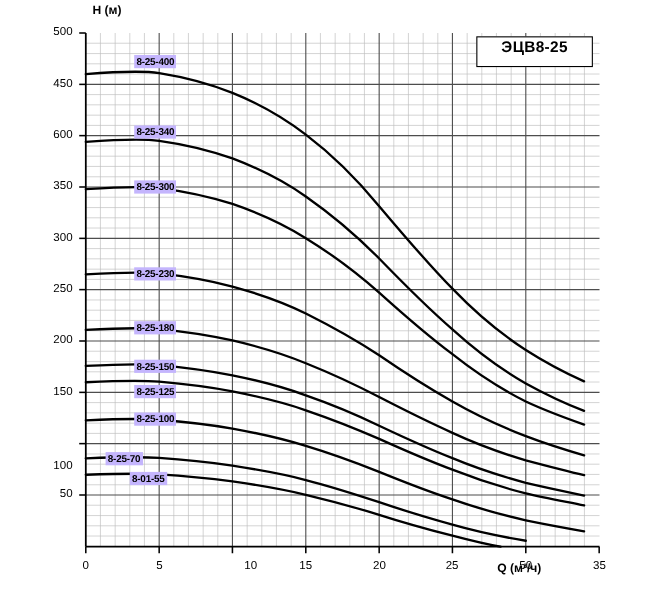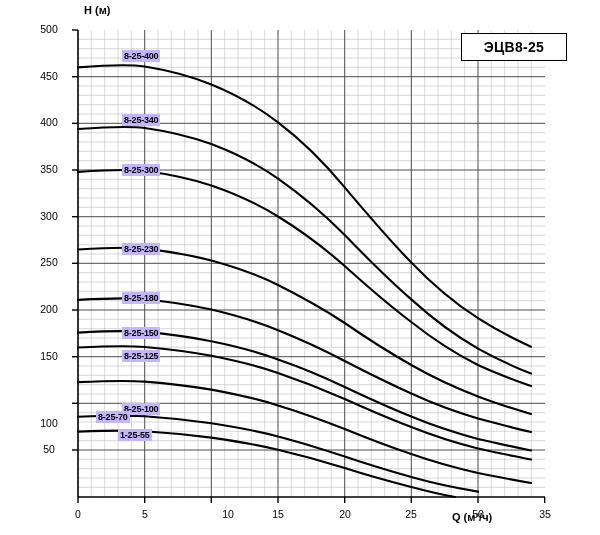--- a/index.html
+++ b/index.html
@@ -19,40 +19,40 @@
     white-space:nowrap;
   }
   #y-axis-title{left:84px;top:4px;}
   #x-axis-title{left:452px;top:511px;}
   .tick-label{
     position:absolute;
     font-size:10.5px;
     color:#000;
     white-space:nowrap;
   }
-  .y-tick{text-align:center;width:34px;}
+  .y-tick{text-align:right;width:34px;}
   .x-tick{text-align:center;width:24px;}
   .series-label{
     position:absolute;
     font-size:9px;
     font-weight:bold;
     color:#000;
     background:#c4b5fd;
     padding:1px 2px 1px 2px;
     white-space:nowrap;
     line-height:10px;
     letter-spacing:-0.2px;
   }
   #chart-title-box{
     position:absolute;
     left:433px;top:33px;
     width:104px;height:26px;
     border:1.6px solid #000;
     background:#fff;
-    display:flex;align-items:center;justify-content:center;margin-left:28px;
+    display:flex;justify-content:center;
   }
   #chart-title-box span{
     font-size:14px;font-weight:bold;color:#000;letter-spacing:0.3px;
   }
   svg{position:absolute;left:0;top:0;}
 </style>
 </head>
 <body>
 
 <div id="chart-root">
@@ -190,21 +190,21 @@
       <path d="M 78 416.7 C 110 415.5, 132 415.4, 144.7 416.3 C 170 418.0, 190 420.2, 211.3 423.3 C 235 427, 258 431, 278 436.4 C 300 442, 322 449, 344.7 456.5 C 368 464.5, 390 471, 411.3 477.0 C 434 483.5, 456 488, 478 491.6"></path>
       <path d="M 78 431.6 C 110 430.5, 132 430.4, 144.7 431.2 C 170 432.8, 190 434.8, 211.3 437.6 C 235 441, 258 445, 278 449.8 C 300 455, 322 461, 344.7 468.0 C 368 475.5, 390 481.5, 411.3 487.0 C 434 493, 446 495.5, 455 497"></path>
     </g>
   </svg>
 
   <div class="axis-title" id="y-axis-title">H (м)</div>
   <div class="axis-title" id="x-axis-title">Q (м³/ч)</div>
 
   <div class="tick-label y-tick" style="left:32px;top:23px;">500</div>
   <div class="tick-label y-tick" style="left:32px;top:70px;">450</div>
-  <div class="tick-label y-tick" style="left:32px;top:116px;">400</div>
+  <div class="tick-label y-tick" style="left:32px;top:116px;">600</div>
   <div class="tick-label y-tick" style="left:32px;top:163px;">350</div>
   <div class="tick-label y-tick" style="left:32px;top:210px;">300</div>
   <div class="tick-label y-tick" style="left:32px;top:256px;">250</div>
   <div class="tick-label y-tick" style="left:32px;top:303px;">200</div>
   <div class="tick-label y-tick" style="left:32px;top:350px;">150</div>
   <div class="tick-label y-tick" style="left:32px;top:417px;">100</div>
   <div class="tick-label y-tick" style="left:32px;top:443px;">50</div>
 
   <div class="tick-label x-tick" style="left:66px;top:508px;">0</div>
   <div class="tick-label x-tick" style="left:133px;top:508px;">5</div>
@@ -215,21 +215,21 @@
   <div class="tick-label x-tick" style="left:466px;top:508px;">50</div>
   <div class="tick-label x-tick" style="left:533px;top:508px;text-align:center;">35</div>
 
   <div class="series-label" style="left:122px;top:50px;">8-25-400</div>
   <div class="series-label" style="left:122px;top:114px;">8-25-340</div>
   <div class="series-label" style="left:122px;top:164px;">8-25-300</div>
   <div class="series-label" style="left:122px;top:243px;">8-25-230</div>
   <div class="series-label" style="left:122px;top:292px;">8-25-180</div>
   <div class="series-label" style="left:122px;top:327px;">8-25-150</div>
   <div class="series-label" style="left:122px;top:350px;">8-25-125</div>
-  <div class="series-label" style="left:122px;top:375px;margin-top:28px;">8-25-100</div>
+  <div class="series-label" style="left:122px;top:375px;">8-25-100</div>
   <div class="series-label" style="left:96px;top:411px;">8-25-70</div>
-  <div class="series-label" style="left:118px;top:429px;">1-25-55</div>
+  <div class="series-label" style="left:118px;top:429px;">8-01-55</div>
 
   <div id="chart-title-box">
     <span>ЭЦВ8-25</span>
   </div>
 
 </div>
 
 </body></html>

